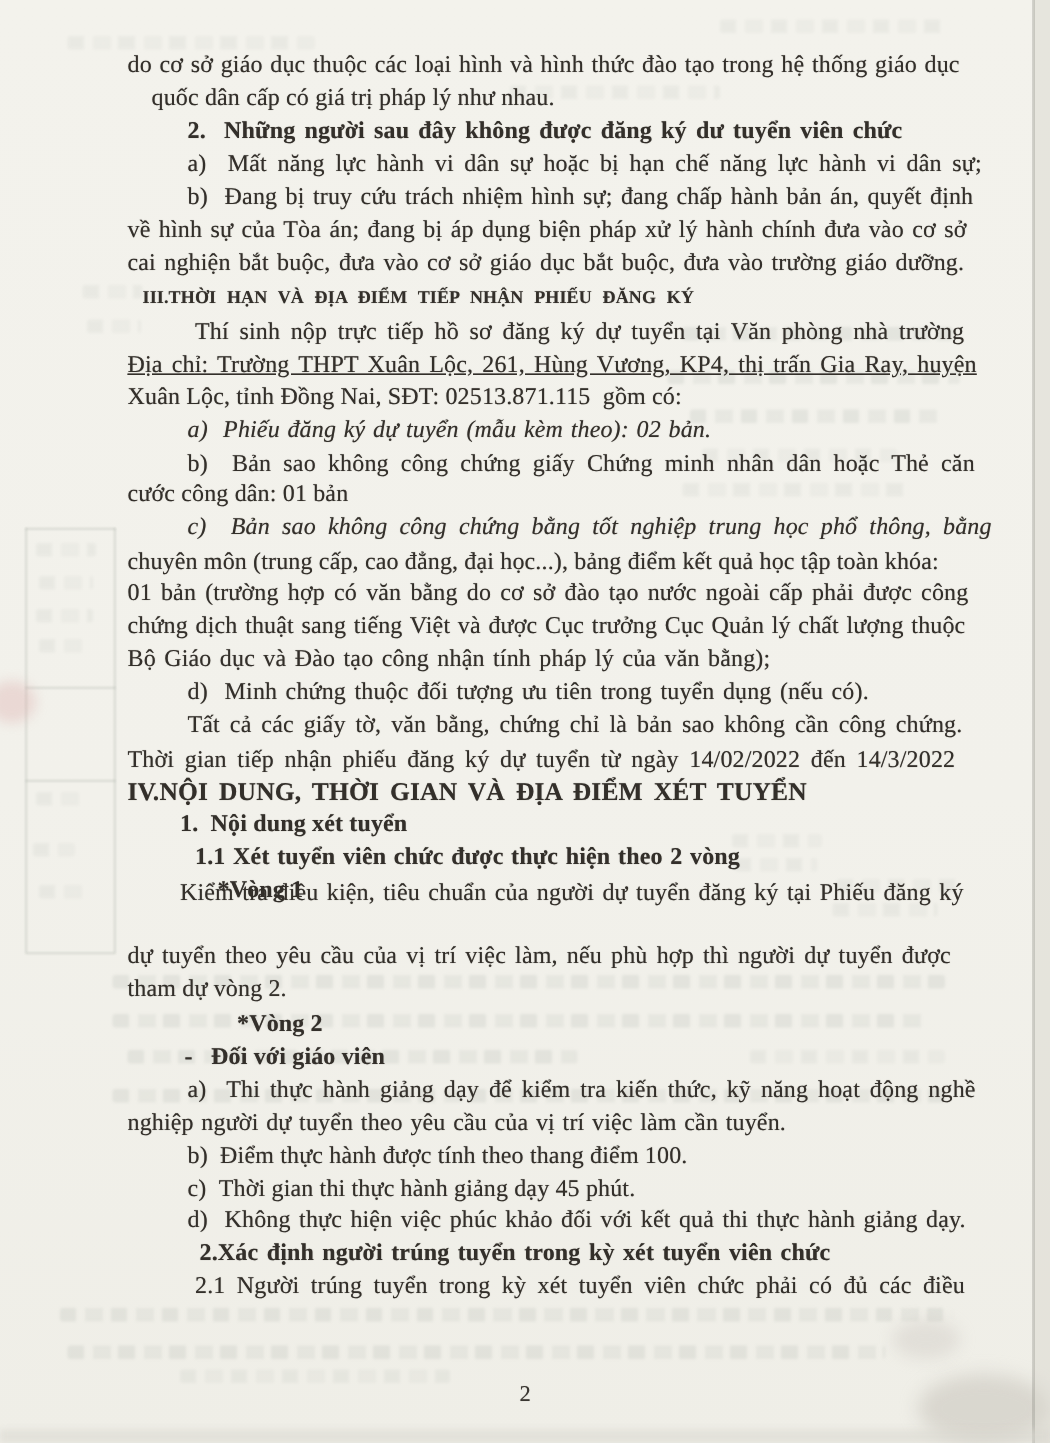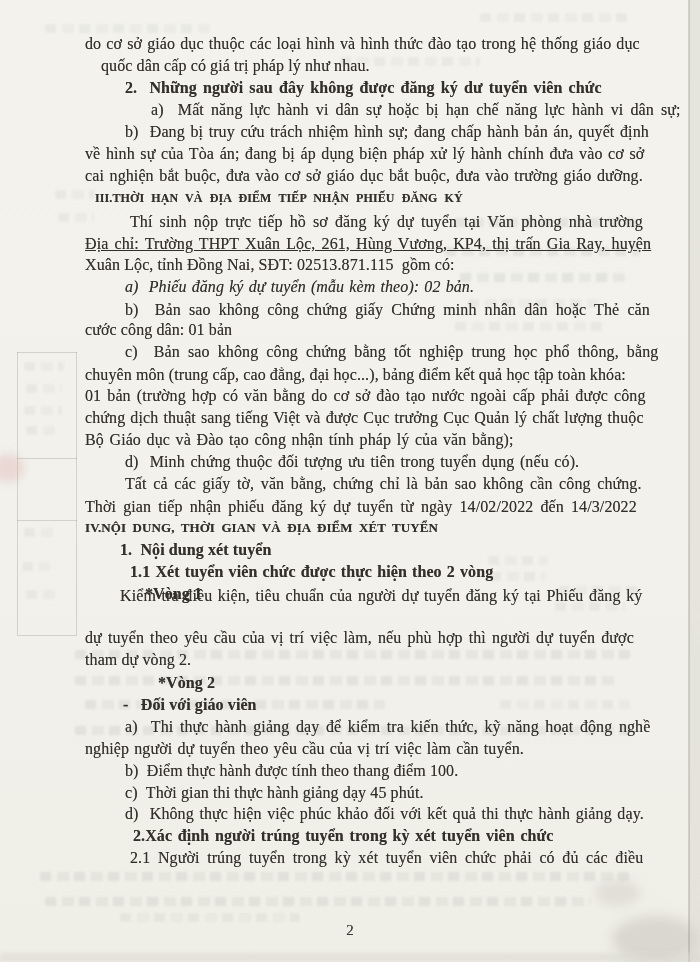--- a/index.html
+++ b/index.html
@@ -86,40 +86,40 @@
   <div class="smudge" style="left:612px;top:916px;width:88px;height:46px;background:rgba(190,186,178,0.45);filter:blur(6px);"></div>
   <div class="smudge" style="left:595px;top:880px;width:45px;height:26px;background:rgba(200,196,188,0.35);filter:blur(5px);"></div>
   <div class="edge-band" style="left:689px;width:11px;"></div>
   <div class="edge-line" style="left:688px;"></div>
   <div class="bottom-band"></div>
 
   <div id="text-layer">
       <div class="line" style="left: 85px; top: 34px; word-spacing: 1px;">do cơ sở giáo dục thuộc các loại hình và hình thức đào tạo trong hệ thống giáo dục</div>
       <div class="line" style="left: 85px; top: 56px; margin-left: 16px;">quốc dân cấp có giá trị pháp lý như nhau.</div>
       <div class="line bold" style="left: 125px; top: 78px; word-spacing: 2px;">2.&nbsp;&nbsp;Những người sau đây không được đăng ký dư tuyển viên chức</div>
-      <div class="line" style="left: 125px; top: 100px; word-spacing: 3px; margin-left: 26px;">a)&nbsp;&nbsp;Mất năng lực hành vi dân sự hoặc bị hạn chế năng lực hành vi dân sự;</div>
+      <div class="line" style="left: 125px; top: 100px; word-spacing: 3px;">a)&nbsp;&nbsp;Mất năng lực hành vi dân sự hoặc bị hạn chế năng lực hành vi dân sự;</div>
       <div class="line" style="left: 125px; top: 122px; word-spacing: 1.5px;">b)&nbsp;&nbsp;Đang bị truy cứu trách nhiệm hình sự; đang chấp hành bản án, quyết định</div>
       <div class="line" style="left: 85px; top: 144px; word-spacing: 1.5px;">về hình sự của Tòa án; đang bị áp dụng biện pháp xử lý hành chính đưa vào cơ sở</div>
       <div class="line" style="left: 85px; top: 166px; word-spacing: 1.5px;">cai nghiện bắt buộc, đưa vào cơ sở giáo dục bắt buộc, đưa vào trường giáo dưỡng.</div>
       <div class="line bold" style="left: 95px; top: 188px; font-size: 12px; word-spacing: 4px;">III.THỜI HẠN VÀ ĐỊA ĐIỂM TIẾP NHẬN PHIẾU ĐĂNG KÝ</div>
       <div class="line" style="left: 130px; top: 212px; word-spacing: 3px;">Thí sinh nộp trực tiếp hồ sơ đăng ký dự tuyển tại Văn phòng nhà trường</div>
       <div class="line" style="left: 85px; top: 234px; word-spacing: 2px; text-decoration: underline;">Địa chỉ: Trường THPT Xuân Lộc, 261, Hùng Vương, KP4, thị trấn Gia Ray, huyện</div>
       <div class="line" style="left: 85px; top: 255px;">Xuân Lộc, tỉnh Đồng Nai, SĐT: 02513.871.115&nbsp; gồm có:</div>
       <div class="line" style="left: 125px; top: 277px; word-spacing: 1px; font-style: italic;">a)&nbsp;&nbsp;Phiếu đăng ký dự tuyển (mẫu kèm theo): 02 bản.</div>
       <div class="line" style="left: 125px; top: 300px; word-spacing: 4px;">b)&nbsp;&nbsp;Bản sao không công chứng giấy Chứng minh nhân dân hoặc Thẻ căn</div>
       <div class="line" style="left: 85px; top: 320px;">cước công dân: 01 bản</div>
-      <div class="line" style="left: 125px; top: 342px; word-spacing: 4px;">c)&nbsp;&nbsp;Bản sao không công chứng bằng tốt nghiệp trung học phổ thông, bằng</div>
+      <div class="line" style="left: 125px; top: 342px; word-spacing: 4px; font-style: italic;">c)&nbsp;&nbsp;Bản sao không công chứng bằng tốt nghiệp trung học phổ thông, bằng</div>
       <div class="line" style="left: 85px; top: 365px;">chuyên môn (trung cấp, cao đẳng, đại học...), bảng điểm kết quả học tập toàn khóa:</div>
       <div class="line" style="left: 85px; top: 386px; word-spacing: 2px;">01 bản (trường hợp có văn bằng do cơ sở đào tạo nước ngoài cấp phải được công</div>
       <div class="line" style="left: 85px; top: 408px; word-spacing: 1px;">chứng dịch thuật sang tiếng Việt và được Cục trưởng Cục Quản lý chất lượng thuộc</div>
       <div class="line" style="left: 85px; top: 430px; word-spacing: 1.5px;">Bộ Giáo dục và Đào tạo công nhận tính pháp lý của văn bằng);</div>
       <div class="line" style="left: 125px; top: 452px; word-spacing: 1.5px;">d)&nbsp;&nbsp;Minh chứng thuộc đối tượng ưu tiên trong tuyển dụng (nếu có).</div>
       <div class="line" style="left: 125px; top: 474px; word-spacing: 2.5px;">Tất cả các giấy tờ, văn bằng, chứng chỉ là bản sao không cần công chứng.</div>
       <div class="line" style="left: 85px; top: 497px; word-spacing: 3px;">Thời gian tiếp nhận phiếu đăng ký dự tuyển từ ngày 14/02/2022 đến 14/3/2022</div>
-      <div class="line bold" style="left: 85px; top: 518px; font-size: 13px; word-spacing: 3px;">IV.NỘI DUNG, THỜI GIAN VÀ ĐỊA ĐIỂM XÉT TUYỂN</div>
+      <div class="line bold" style="left: 85px; top: 518px; font-size: 17px; word-spacing: 3px;">IV.NỘI DUNG, THỜI GIAN VÀ ĐỊA ĐIỂM XÉT TUYỂN</div>
       <div class="line bold" style="left: 120px; top: 540px;">1.&nbsp;&nbsp;Nội dung xét tuyển</div>
       <div class="line bold" style="left: 130px; top: 562px; word-spacing: 1px;">1.1 Xét tuyển viên chức được thực hiện theo 2 vòng</div>
       <div class="line bold" style="left: 145px; top: 584px;">*Vòng 1</div>
       <div class="line" style="left: 120px; top: 586px; word-spacing: 1.5px; text-align: center;">Kiểm tra điều kiện, tiêu chuẩn của người dự tuyển đăng ký tại Phiếu đăng ký</div>
       <div class="line" style="left: 85px; top: 628px; word-spacing: 2px;">dự tuyển theo yêu cầu của vị trí việc làm, nếu phù hợp thì người dự tuyển được</div>
       <div class="line" style="left: 85px; top: 650px;">tham dự vòng 2.</div>
       <div class="line bold" style="left: 158px; top: 673px;">*Vòng 2</div>
       <div class="line bold" style="left: 123px; top: 695px;">-&nbsp;&nbsp;&nbsp;Đối với giáo viên</div>
       <div class="line" style="left: 125px; top: 717px; word-spacing: 2.5px;">a)&nbsp;&nbsp;Thi thực hành giảng dạy để kiểm tra kiến thức, kỹ năng hoạt động nghề</div>
       <div class="line" style="left: 85px; top: 739px; word-spacing: 1px;">nghiệp người dự tuyển theo yêu cầu của vị trí việc làm cần tuyển.</div>

